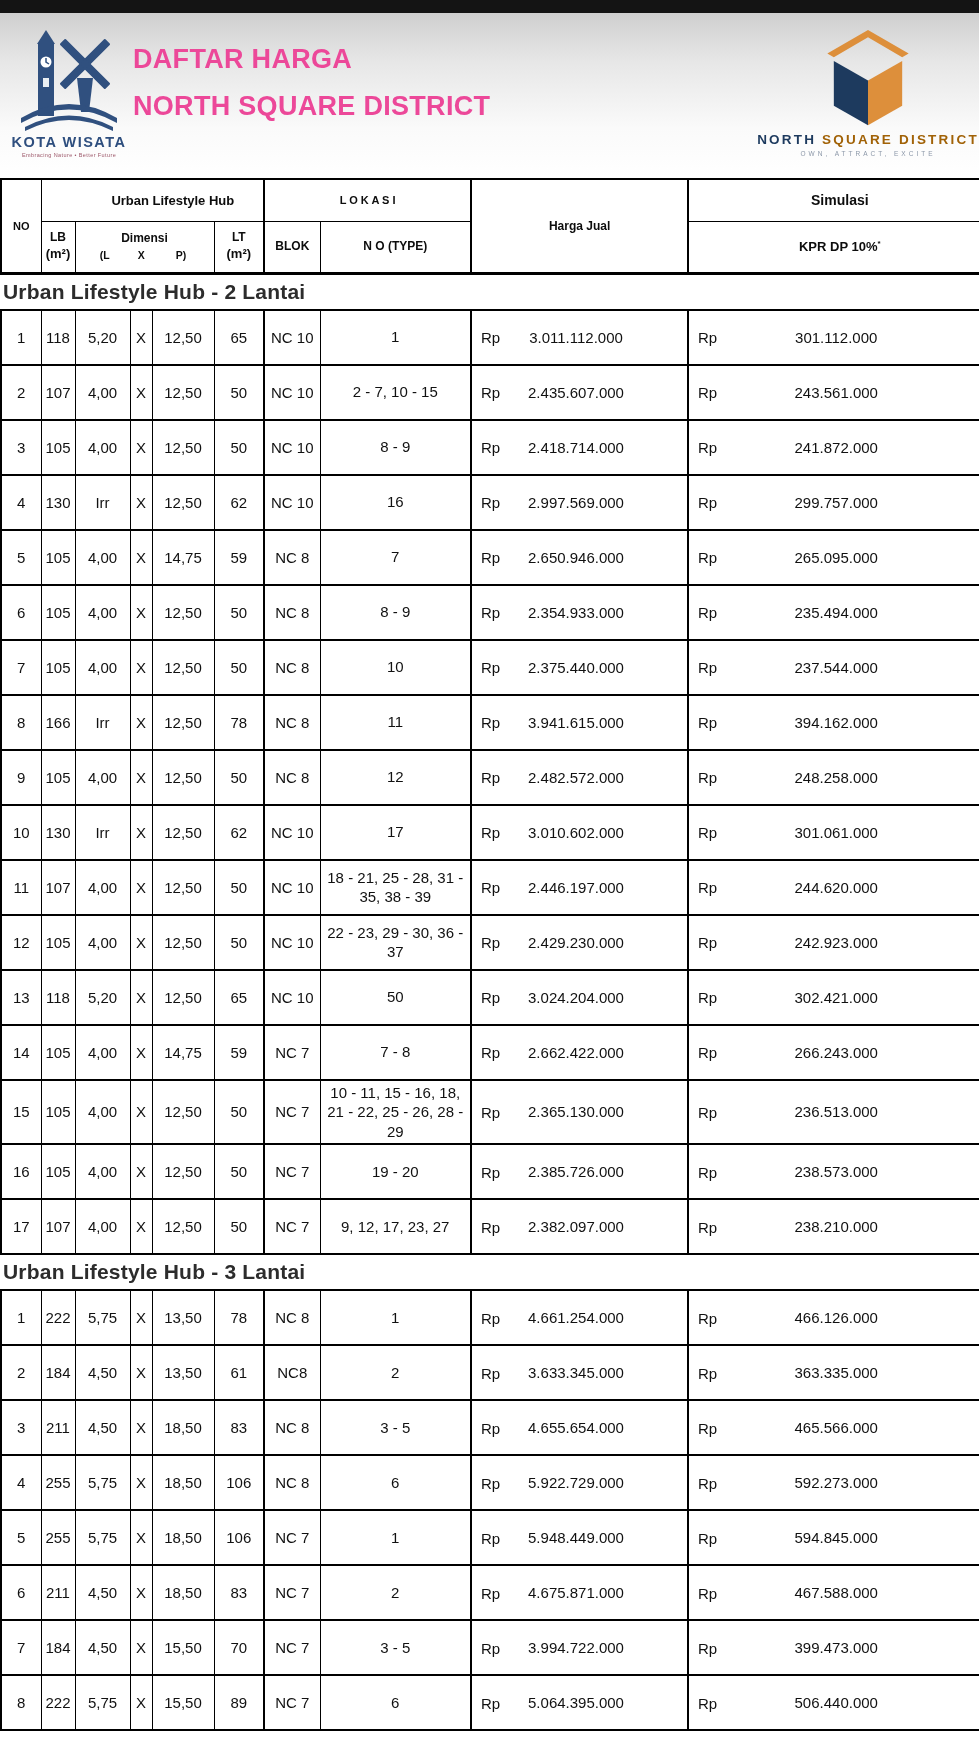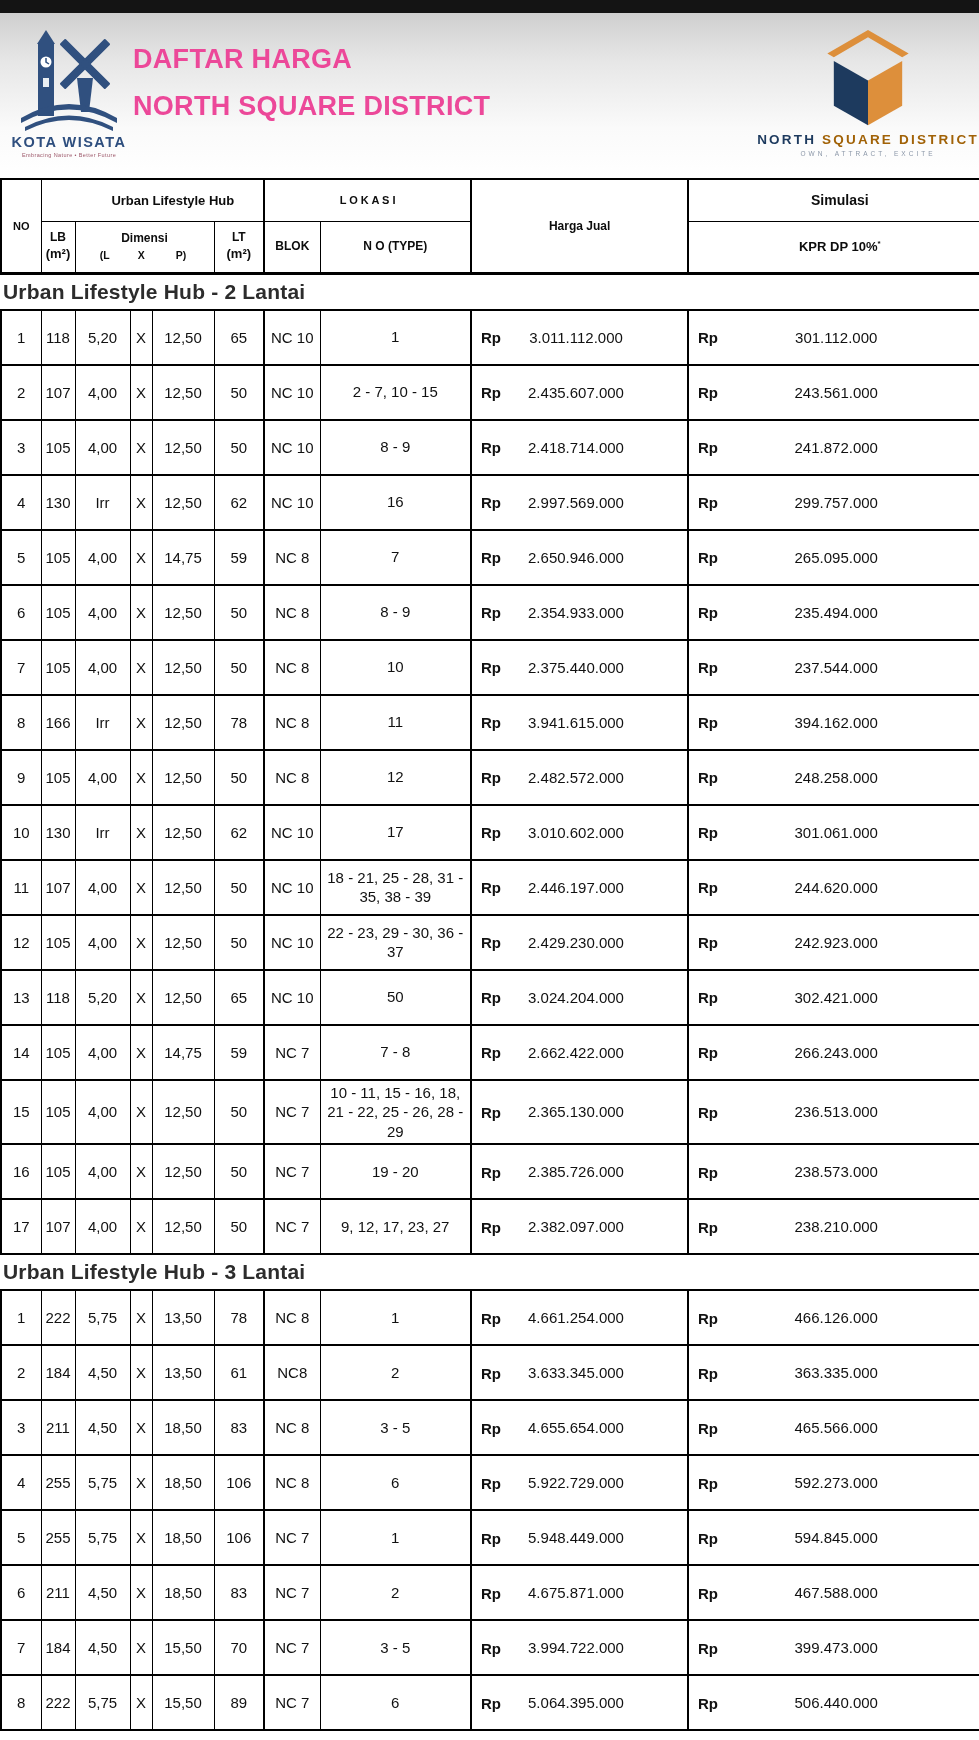--- a/index.html
+++ b/index.html
@@ -49,21 +49,21 @@
   th.kpr-h { font-size:13px; }
   th.kpr-h sup { font-size:8px; }
   .section-title {
     height:34px; box-sizing:border-box; display:flex; align-items:center;
     padding-left:3px; font-weight:bold; font-size:21px; color:#2c2c2c; letter-spacing:0.2px;
   }
   table.body tr { height:55px; }
   table.body td { border-top-width:2px; border-bottom-width:2px; text-align:center; font-size:15px; color:#111; }
   td.c-type { font-size:13.5px; line-height:1.3; }
   td.c-harga, td.c-kpr { position:relative; text-align:right; padding-right:10px; font-size:15.5px; }
-  td.c-harga .rp, td.c-kpr .rp { position:absolute; left:9px; top:50%; transform:translateY(-50%);font-weight:bold; }
+  td.c-harga .rp, td.c-kpr .rp { position:absolute; left:9px; top:50%; transform:translateY(-50%); }
 </style>
 </head>
 <body>
 
 <div class="topbar"></div>
 <div class="masthead"></div>
 
 <div class="kw">
   <span>
     <svg width="104" height="104" viewBox="0 0 100 104">

